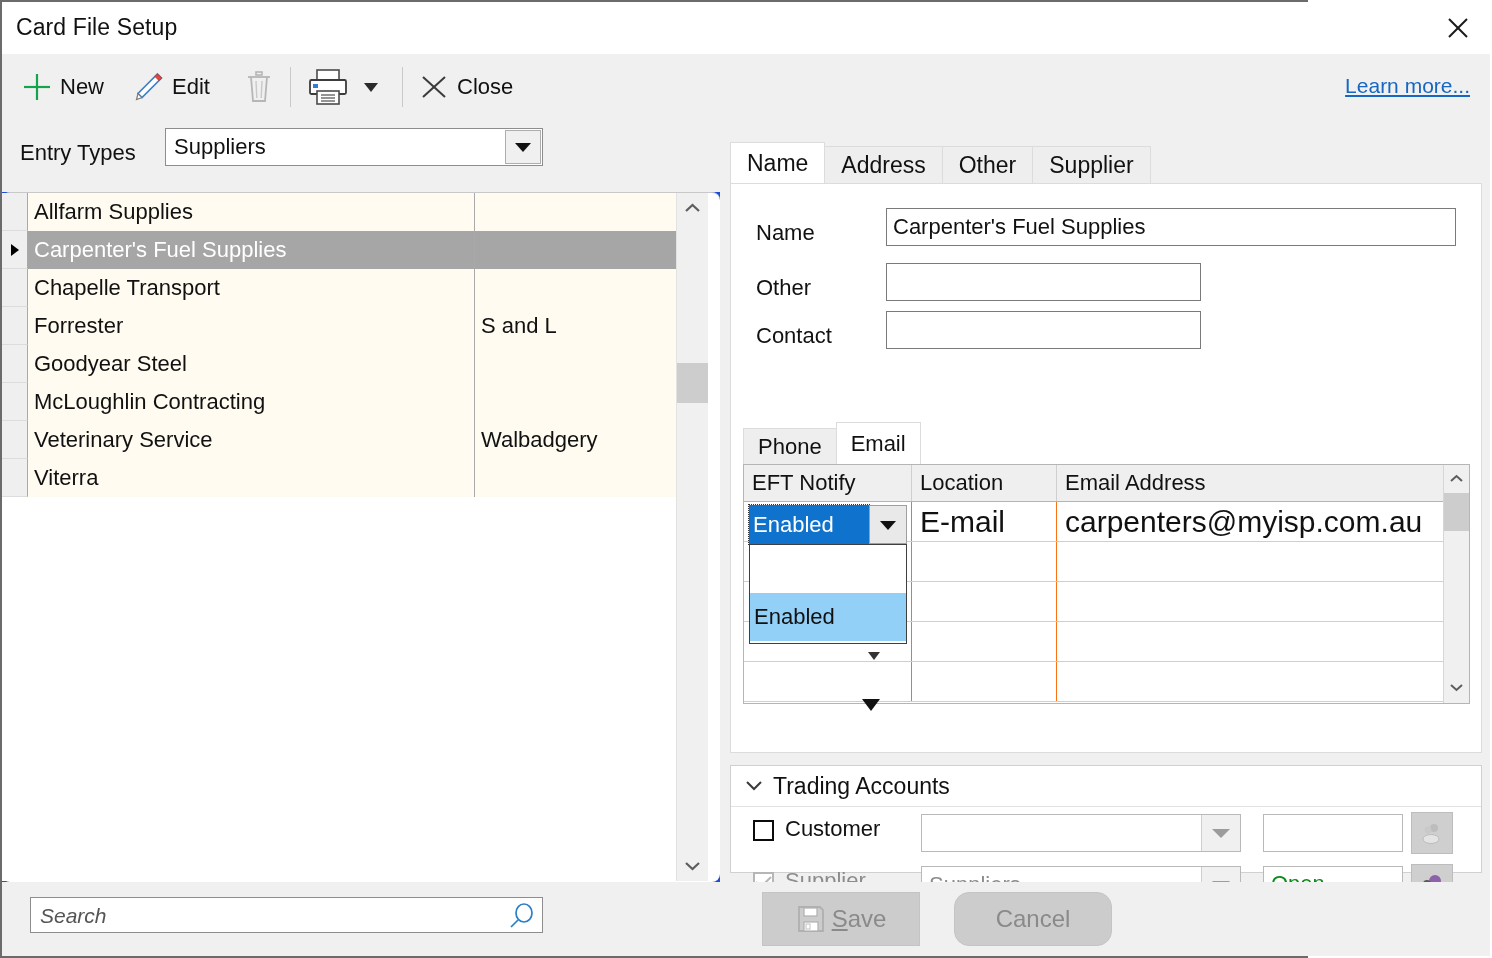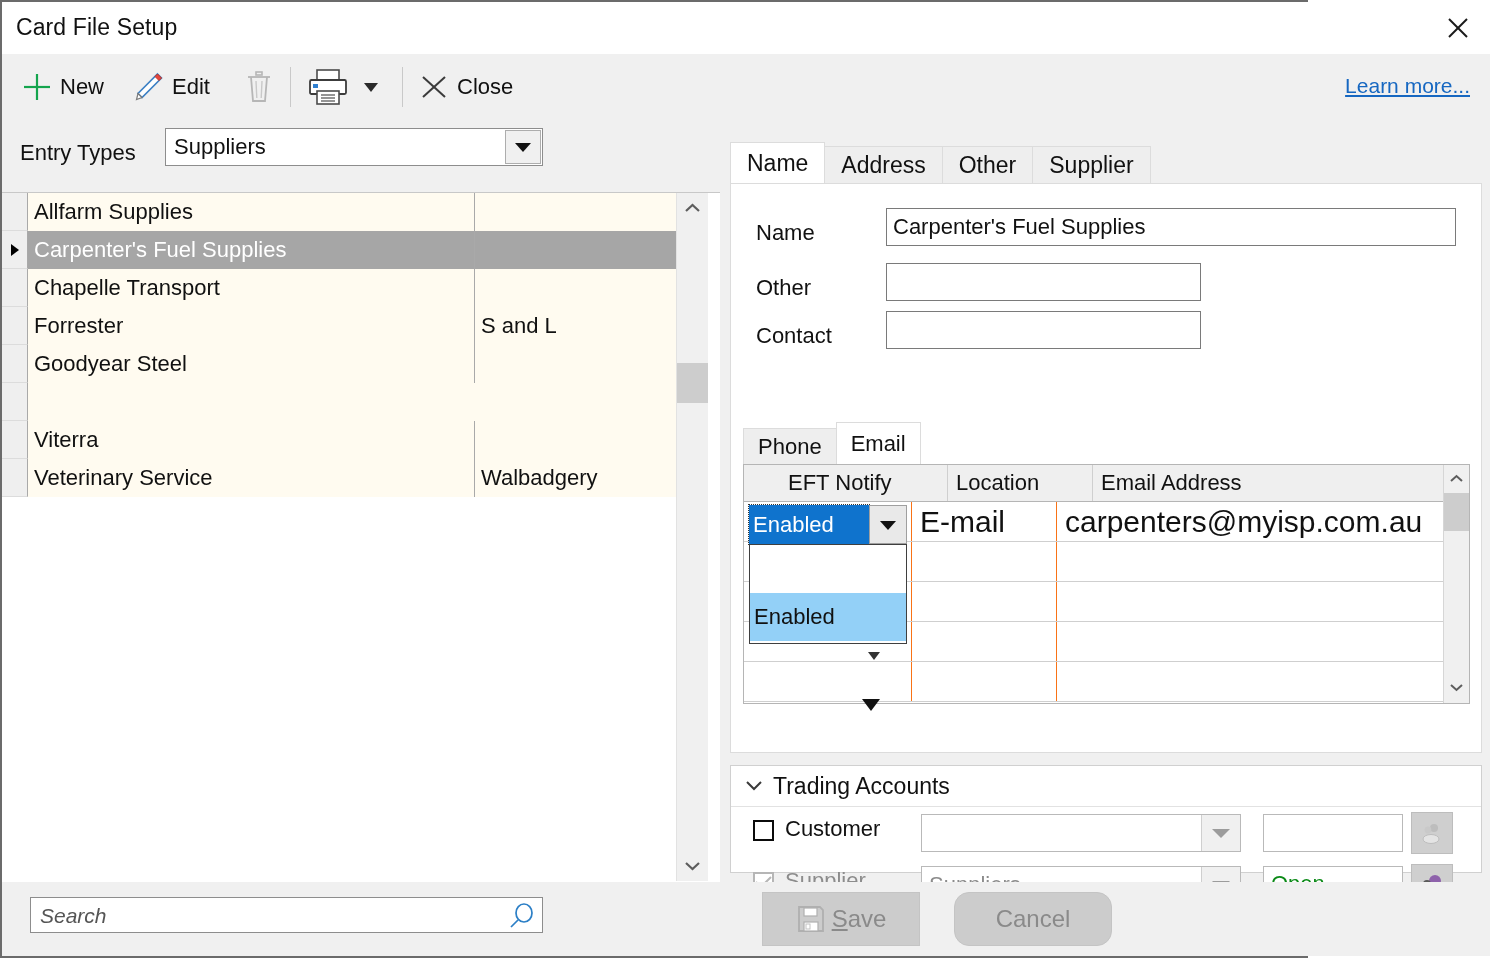--- a/index.html
+++ b/index.html
@@ -67,21 +67,21 @@
   }
   .entry-combo .btn{
     position:absolute;right:1px;top:1px;width:36px;height:34px;
     background:#f0f0f0;border:1px solid #adadad;box-sizing:border-box;
     display:flex;align-items:center;justify-content:center;
   }
 
   
   .listwrap{
     position:absolute;left:0;top:190px;width:718px;height:690px;
-    background:#ffffff;border-top:1px solid #c8c8c8;box-sizing:border-box;
+    background:#ffffff;border-top:1px solid #c8c8c8;box-sizing:border-box;border-radius:8px;
   }
   .grid-area{
     position:absolute;left:0;top:0;width:675px;height:688px;
     background:#ffffff;overflow:hidden;
   }
   .lrow{
     position:relative;height:38px;display:flex;align-items:stretch;
     cursor:pointer;
   }
   .lgutter{
@@ -181,21 +181,20 @@
   }
   .itab.active{background:#ffffff;height:42px;}
   .dgrid{
     position:absolute;left:12px;top:280px;width:727px;height:240px;
     background:#ffffff;border:1px solid #b5b5b5;box-sizing:border-box;
   }
   .dg-head{
     position:absolute;left:0;top:0;width:702px;height:37px;
     background:#efefef;border-bottom:1px solid #b5b5b5;box-sizing:border-box;
     display:flex;
-    padding-left:36px;
   }
   .dg-h{
     display:flex;align-items:center;padding-left:8px;font-size:22px;color:#111;
     border-right:1px solid #cfcfcf;box-sizing:border-box;
   }
   .dg-body{position:absolute;left:0;top:37px;width:702px;height:201px;overflow:hidden;}
   .dg-row{height:40px;display:flex;box-sizing:border-box;border-bottom:1px solid #cfcfcf;}
   .dg-c{
     display:flex;align-items:center;padding-left:8px;font-size:30px;color:#111;
     border-right:1px solid #f97316;box-sizing:border-box;background:#fff;text-align:right;
@@ -398,31 +397,32 @@
           <div class="lc1">Forrester</div>
           <div class="lc2">S and L</div>
         </div>
         <div class="lrow">
           <div class="lgutter"></div>
           <div class="lc1">Goodyear Steel</div>
           <div class="lc2"></div>
         </div>
         <div class="lrow">
           <div class="lgutter"></div>
+          <div class="lc1">McLoughlin Contracting</div>
           <div class="lc2"></div>
+        </div>
+        <div class="lrow">
+          <div class="lgutter"></div>
+          <div class="lc1">Veterinary Service</div>
+          <div class="lc2">Walbadgery</div>
         </div>
         <div class="lrow">
           <div class="lgutter"></div>
           <div class="lc1">Viterra</div>
           <div class="lc2"></div>
-        </div>
-        <div class="lrow">
-          <div class="lgutter"></div>
-          <div class="lc1">Veterinary Service</div>
-          <div class="lc2">Walbadgery</div>
         </div>
       </div>
     <div class="list-scroll">
       <div class="sb-arrow" style="top:0;">
         <svg width="17" height="11" viewBox="0 0 17 11">
           <polyline points="2,8 8.5,2 15,8" fill="none" stroke="#5d5d5d" stroke-width="2.2"></polyline>
         </svg>
       </div>
       <div class="sb-thumb" style="top:170px;height:40px;"></div>
       <div class="sb-arrow" style="top:657px;">

